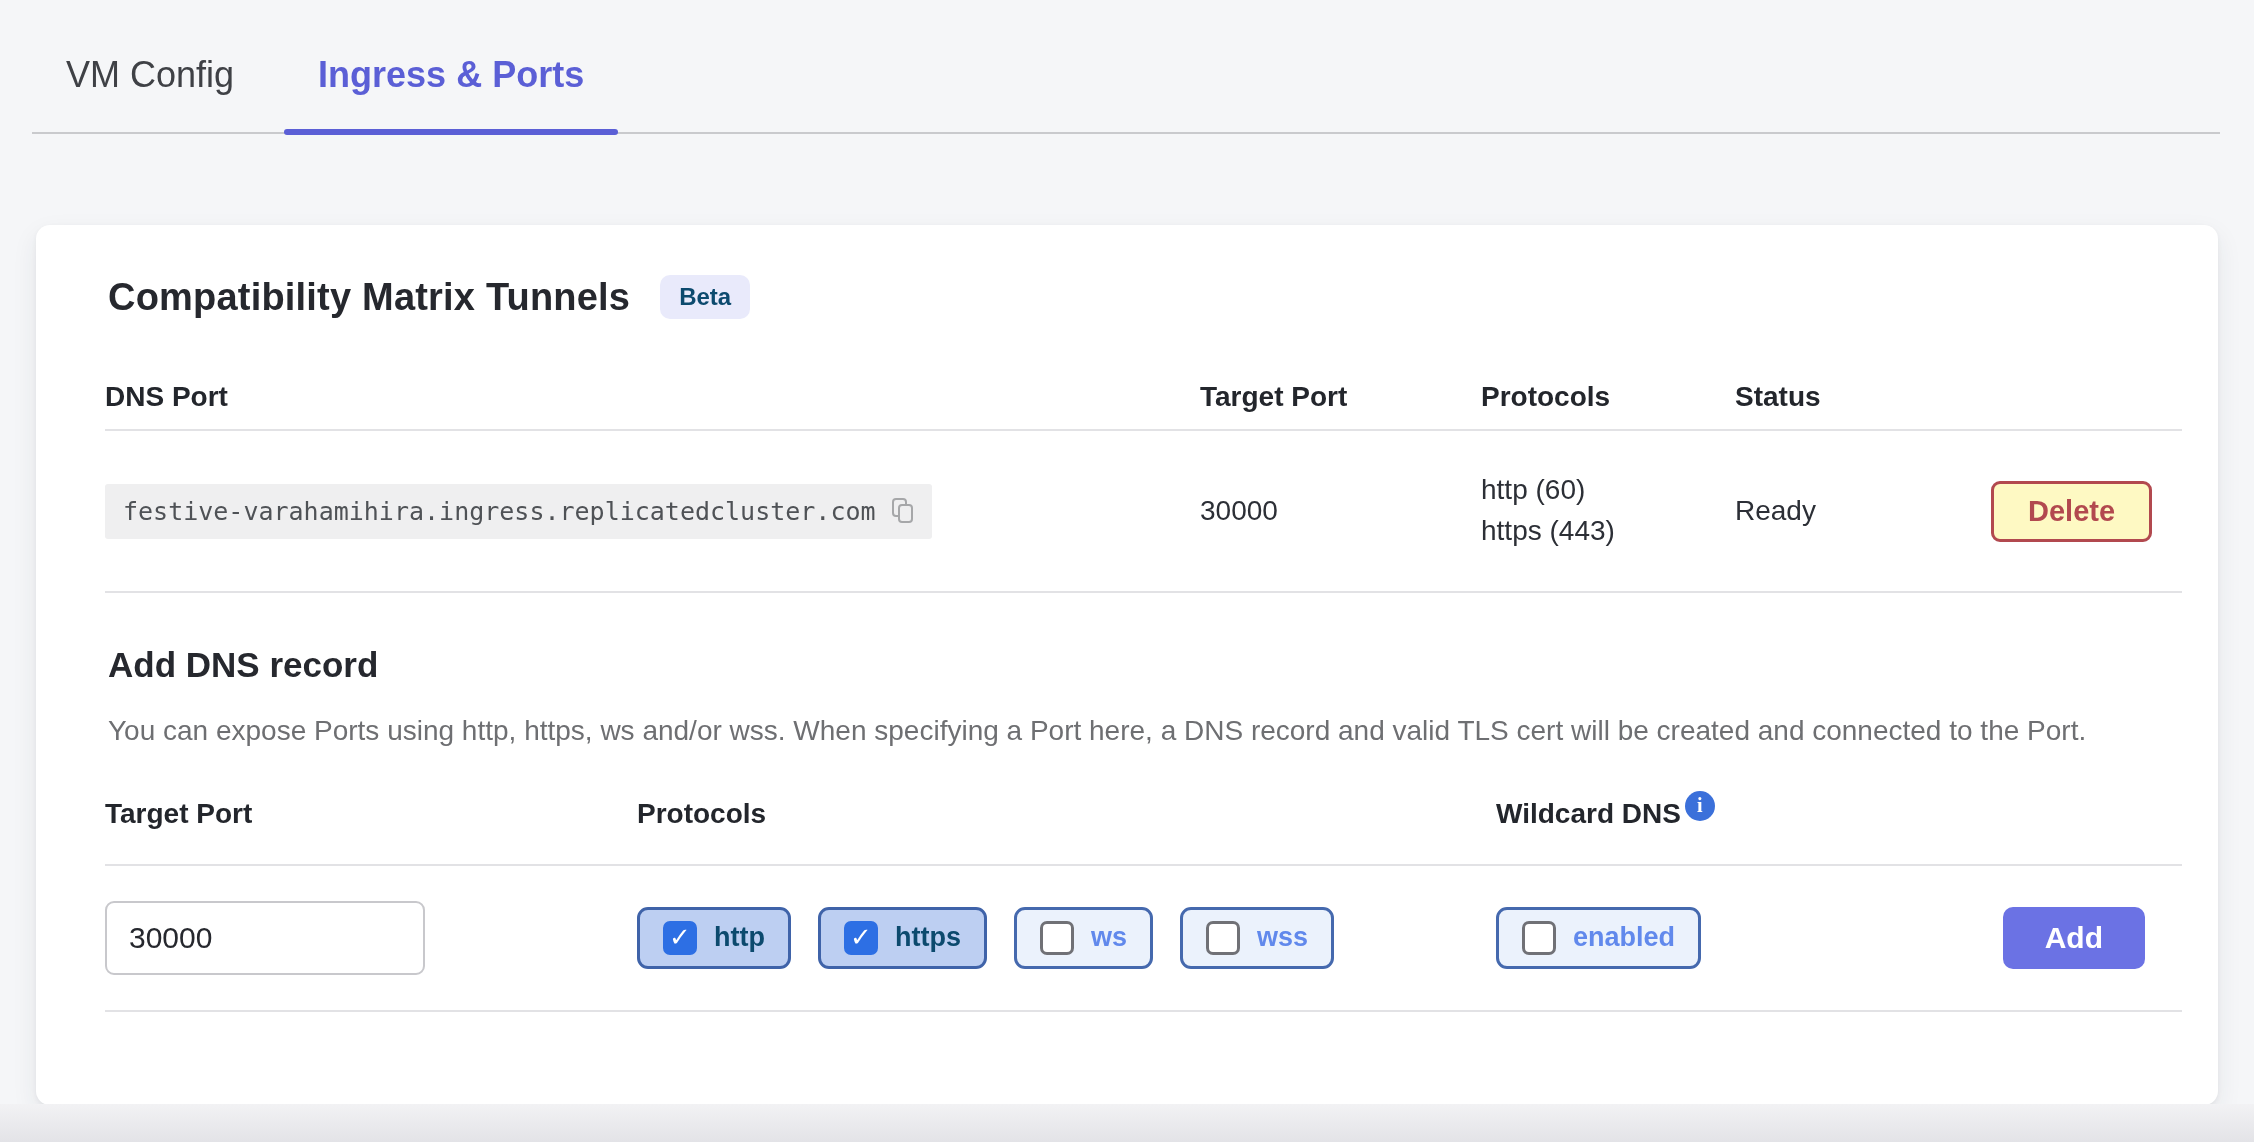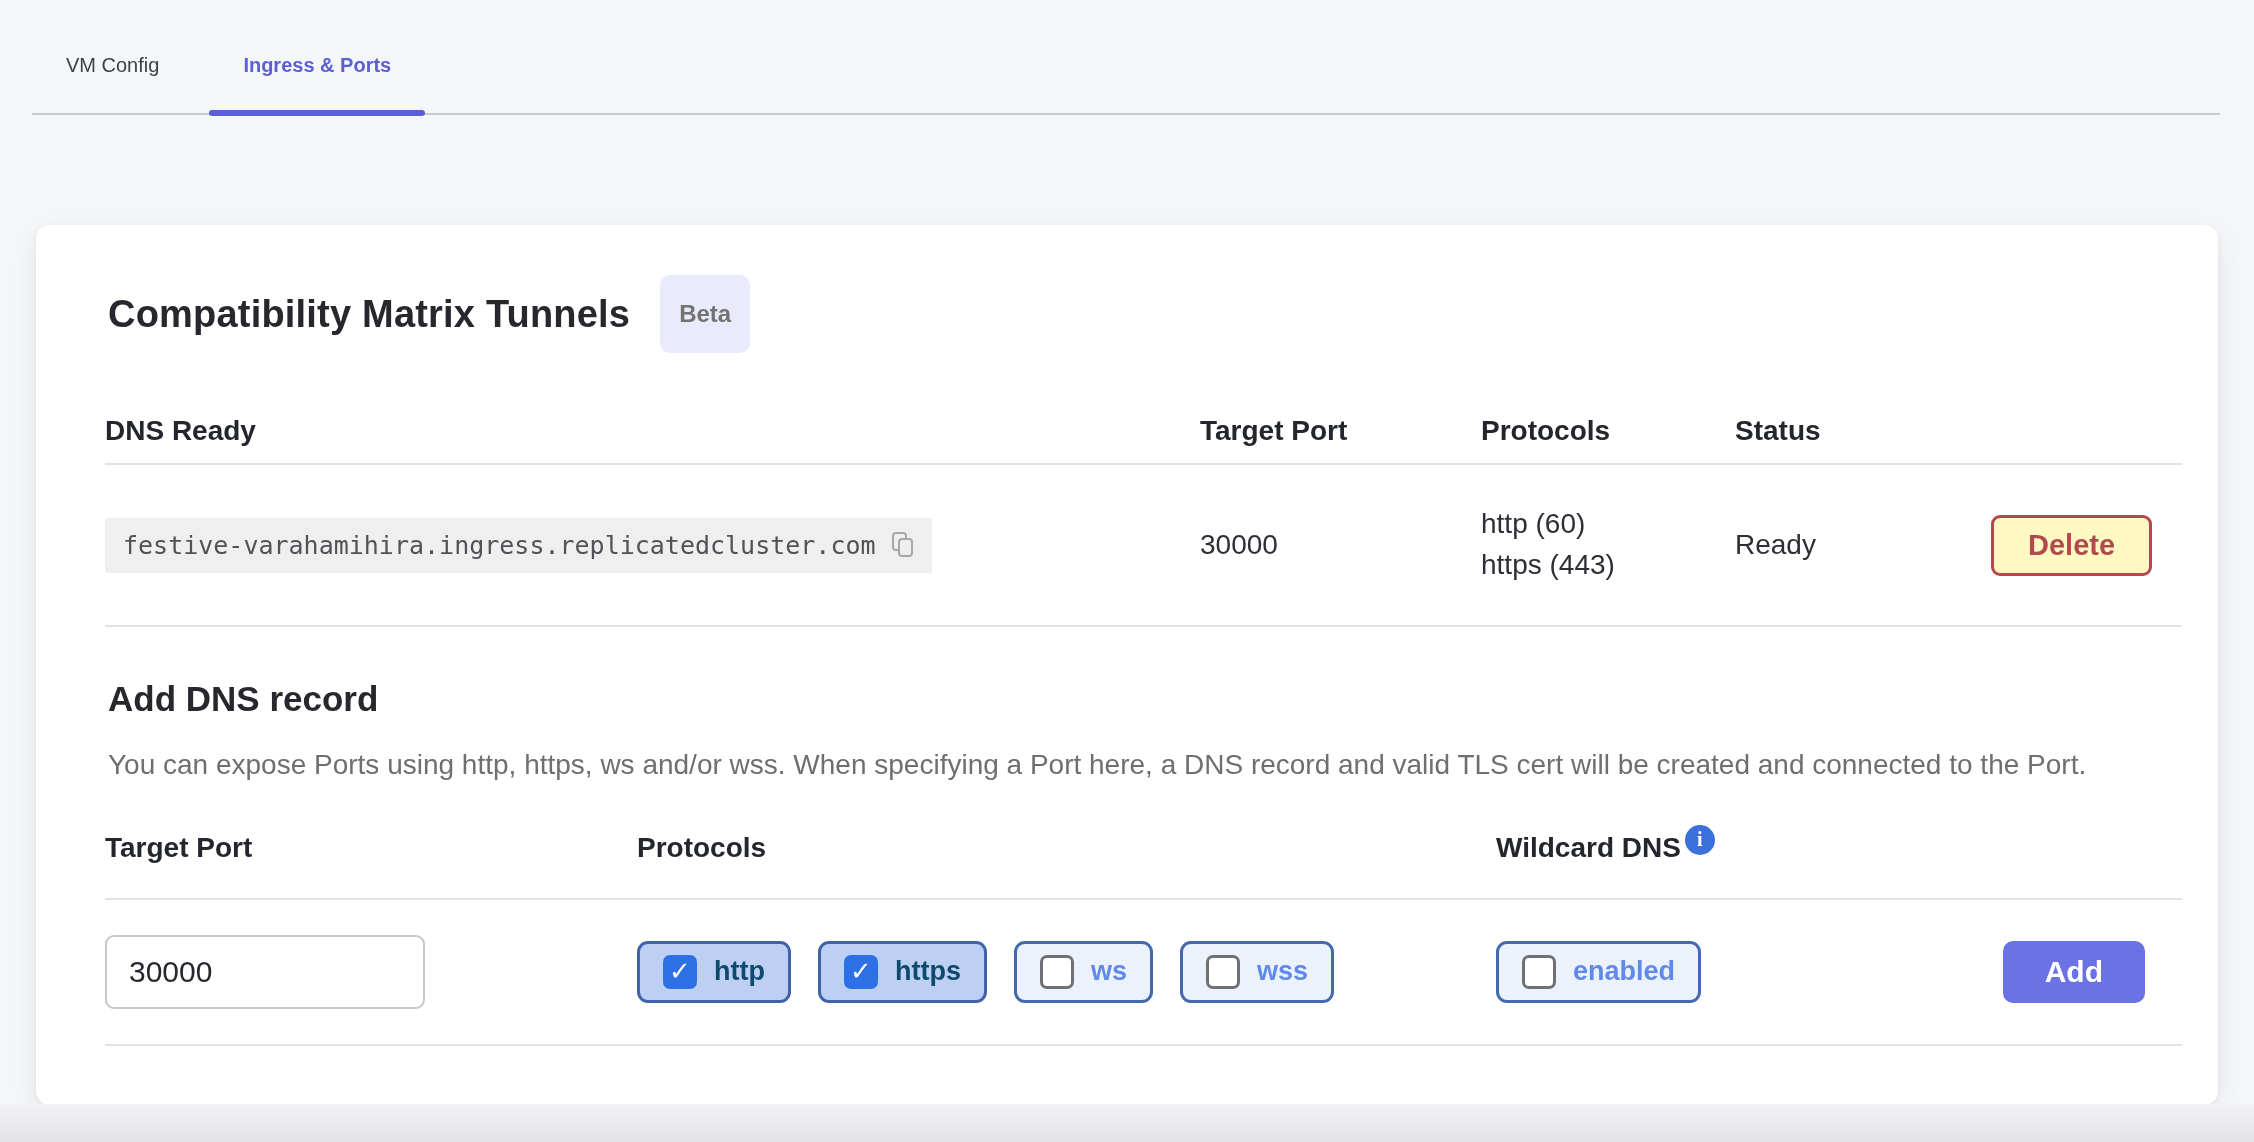--- a/index.html
+++ b/index.html
@@ -14,21 +14,21 @@
   
   .tabbar {
     margin:0 34px 0 32px;
     border-bottom:2px solid #c9cacd;
     padding:54px 0 0 0;
     display:flex;
   }
   .tab {
     position:relative;
     padding:0 34px 36px 34px;
-    font-size:20px;
+    font-size:36px;
     color:#3f4146;
     cursor:pointer;
     white-space:nowrap;
   }
   .tab + .tab { margin-left:16px; }
   .tab.active { color:#5b5fd6; font-weight:bold; }
   .tab .underline { display:none; }
   .tab.active .underline {
     display:block;
     position:absolute;
@@ -47,23 +47,23 @@
     box-shadow:0 10px 26px rgba(40,45,70,.08), 0 2px 5px rgba(0,0,0,.05);
     padding:50px 36px 0 36px;
     overflow:hidden;
   }
   .heading-row {
     display:flex; align-items:center; gap:30px;
     margin-left:36px;
   }
   .heading-row h2 { font-size:38px; font-weight:bold; color:#26282e; letter-spacing:.2px; }
   .beta-badge {
-    background:#e9eafb; color:#737373;
+    background:#e9eafb; color:#0c4a6e;
     font-size:24px; font-weight:bold;
-    padding:27px 19px; border-radius:10px;
+    padding:10px 19px; border-radius:10px;
     line-height:1;
   }
   
   .tbl-header {
     display:flex; align-items:center;
     padding:0 37px 0 33px;
     margin-top:46px;
     height:64px;
     font-size:28px; font-weight:bold; color:#23262c;
   }
@@ -226,21 +226,21 @@
 </nav>
 
 <section class="card">
 
   <div class="heading-row">
     <h2>Compatibility Matrix Tunnels</h2>
     <span class="beta-badge">Beta</span>
   </div>
 
   <div class="tbl-header">
-    <div class="col-dns">DNS Ready</div>
+    <div class="col-dns">DNS Port</div>
     <div class="col-port">Target Port</div>
     <div class="col-proto">Protocols</div>
     <div class="col-status">Status</div>
     <div class="col-action"></div>
   </div>
   <div class="divider"></div>
 
   <div class="tbl-row">
     <div class="col-dns">
       <span class="dns-pill">

